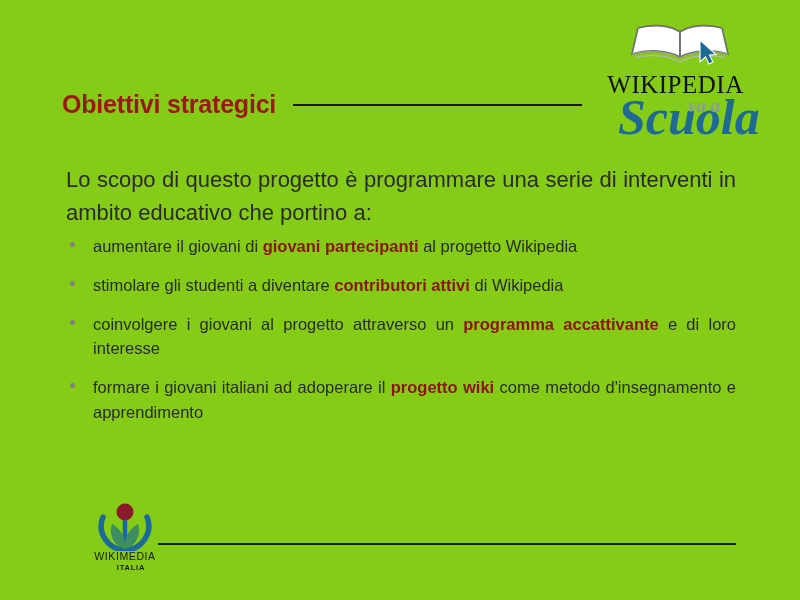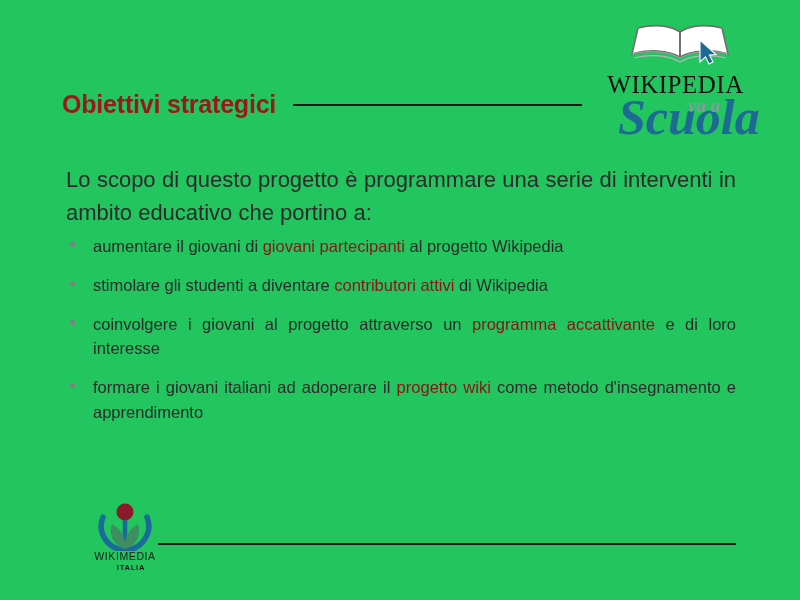--- a/index.html
+++ b/index.html
@@ -7,21 +7,21 @@
     padding: 0;
     background: #ffffff;
   }
   body {
     font-family: "Liberation Sans", sans-serif;
   }
   .slide {
     position: relative;
     width: 800px;
     height: 600px;
-    background: #22c55e;
+    background: #84cc16;
     overflow: hidden;
   }
 
   
   .title-row {
     position: absolute;
     left: 62px;
     top: 86px;
     width: 520px;
     height: 36px;
@@ -124,21 +124,21 @@
     position: absolute;
     left: 4px;
     top: 8px;
     width: 5px;
     height: 5px;
     border-radius: 50%;
     background: #808080;
   }
   .hl {
     color: #8B1414;
-    font-weight: normal;
+    font-weight: bold;
   }
 
   
   .footer-rule {
     position: absolute;
     left: 158px;
     top: 543px;
     width: 578px;
     height: 2px;
     background: #1a1a1a;

